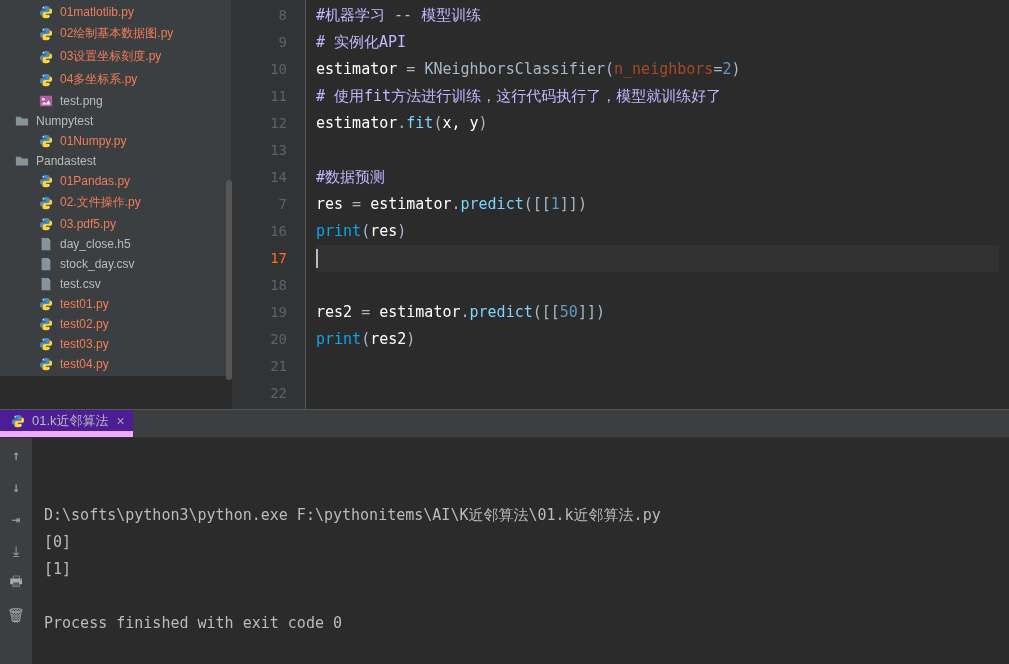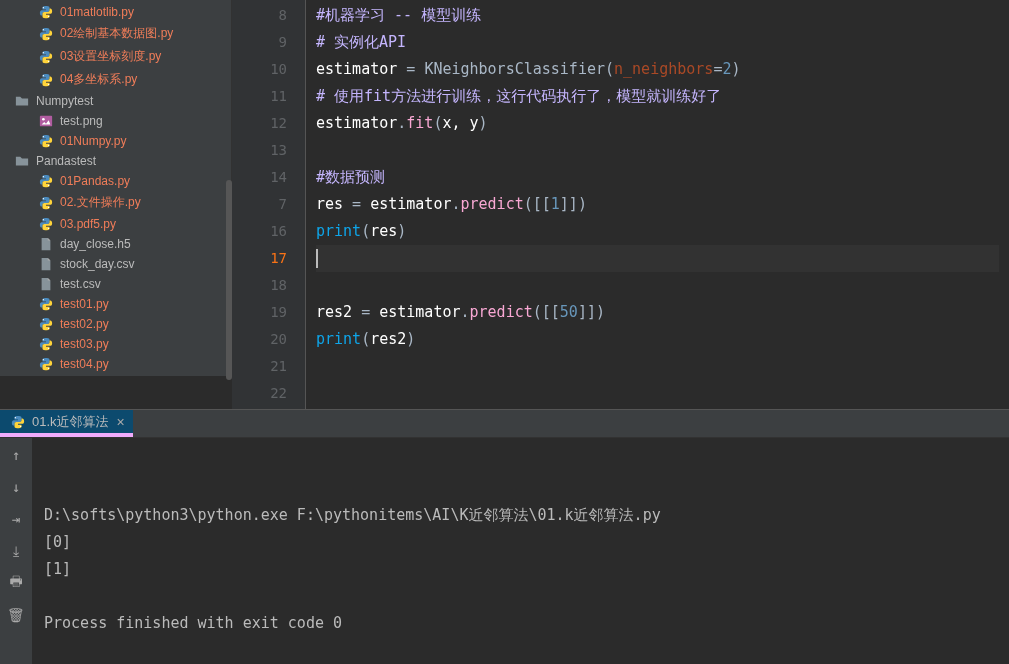--- a/index.html
+++ b/index.html
@@ -96,21 +96,21 @@
 }
 .c-comment { color: #c4b5fd; }
 .c-var { color: #ffffff; }
 .c-op { color: #a9b7c6; }
 .c-class { color: #a9b7c6; }
 .c-param { color: #aa4926; }
 .c-num { color: #6897bb; }
 .c-paren { color: #a9b7c6; }
 .c-bracket { color: #a9b7c6; }
 .c-dot { color: #a9b7c6; }
-.c-method { color: #f9a8d4; }
+.c-method { color: #7dd3fc; }
 .c-builtin { color: #0ea5e9; }
 .cursor {
   display: inline-block;
   width: 2px;
   height: 19px;
   background: #bbbbbb;
   vertical-align: middle;
 }
 
 .bottom-area {
@@ -129,22 +129,22 @@
 .tab {
   display: flex;
   align-items: center;
   padding: 0 8px;
   height: 27px;
   color: #bbbbbb;
   font-family: -apple-system, BlinkMacSystemFont, "Segoe UI", sans-serif;
   font-size: 13px;
 }
 .tab.active {
-  background: #0c4a6e;
-  border-bottom: 4px solid #f0abfc;
+  background: #4c1d95;
+  border-bottom: 6px solid #f0abfc;
 }
 .tab .close-x { margin-left: 8px; color: #aaa; cursor: pointer; font-size: 14px;}
 .console-wrap {
   display: flex;
   flex-direction: column;
   width: 100%;
 }
 .console-body {
   display: flex;
   flex: 1;
@@ -221,37 +221,37 @@
           <span class="icon-wrap">
             <svg width="14" height="14" viewBox="0 0 16 16">
               <path fill="#4b8bbe" d="M7 1c-2 0-3 1-3 2v2h4v1H3c-1 0-2 1-2 3s1 3 2 3h1v-2c0-1 1-2 2-2h4c1 0 2-1 2-2V3c0-1-1-2-3-2H7z"></path>
               <circle cx="5" cy="3" r="0.8" fill="#fff"></circle>
               <path fill="#ffd43b" d="M9 15c2 0 3-1 3-2v-2H8v-1h5c1 0 2-1 2-3s-1-3-2-3h-1v2c0 1-1 2-2 2H6c-1 0-2 1-2 2v3c0 1 1 2 3 2h2z"></path>
               <circle cx="11" cy="13" r="0.8" fill="#fff"></circle>
             </svg>
           </span>
           <span class="file-name py">04多坐标系.py</span>
         </div>
-        <div class="sidebar-item folder">
-          <span class="icon-wrap">
-            <svg width="14" height="14" viewBox="0 0 16 16">
-              <path fill="#87939a" d="M1 3h5l2 2h7v8H1z"></path>
-            </svg>
-          </span>
-          <span class="folder-name">Numpytest</span>
-        </div>
         <div class="sidebar-item file">
           <span class="icon-wrap">
             <svg width="14" height="14" viewBox="0 0 16 16">
               <rect x="1" y="2" width="14" height="12" fill="#b05ca0" rx="1"></rect>
               <circle cx="5" cy="6" r="1.5" fill="#fff"></circle>
               <path fill="#fff" d="M3 12l3-3 2 2 3-4 2 5z"></path>
             </svg>
           </span>
           <span class="file-name img">test.png</span>
+        </div>
+        <div class="sidebar-item folder">
+          <span class="icon-wrap">
+            <svg width="14" height="14" viewBox="0 0 16 16">
+              <path fill="#87939a" d="M1 3h5l2 2h7v8H1z"></path>
+            </svg>
+          </span>
+          <span class="folder-name">Numpytest</span>
         </div>
         <div class="sidebar-item file">
           <span class="icon-wrap">
             <svg width="14" height="14" viewBox="0 0 16 16">
               <path fill="#4b8bbe" d="M7 1c-2 0-3 1-3 2v2h4v1H3c-1 0-2 1-2 3s1 3 2 3h1v-2c0-1 1-2 2-2h4c1 0 2-1 2-2V3c0-1-1-2-3-2H7z"></path>
               <circle cx="5" cy="3" r="0.8" fill="#fff"></circle>
               <path fill="#ffd43b" d="M9 15c2 0 3-1 3-2v-2H8v-1h5c1 0 2-1 2-3s-1-3-2-3h-1v2c0 1-1 2-2 2H6c-1 0-2 1-2 2v3c0 1 1 2 3 2h2z"></path>
               <circle cx="11" cy="13" r="0.8" fill="#fff"></circle>
             </svg>
           </span>

